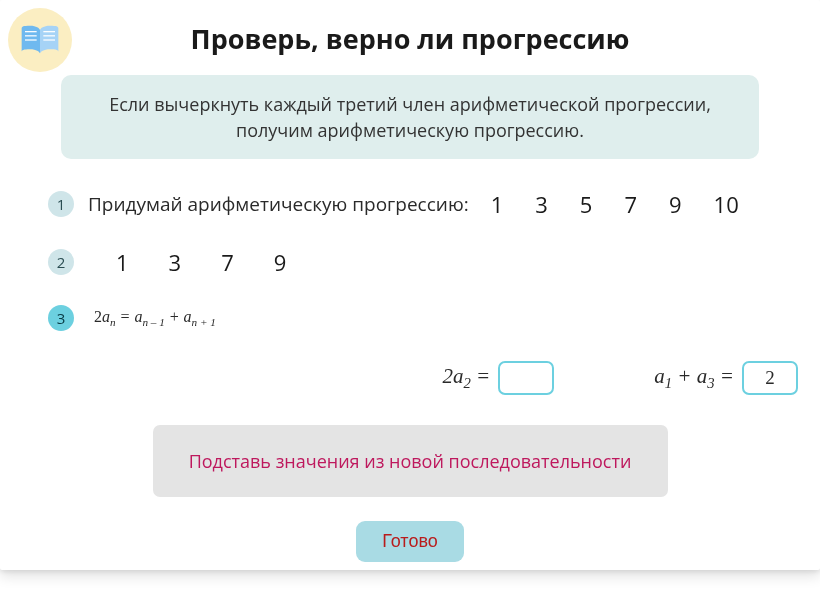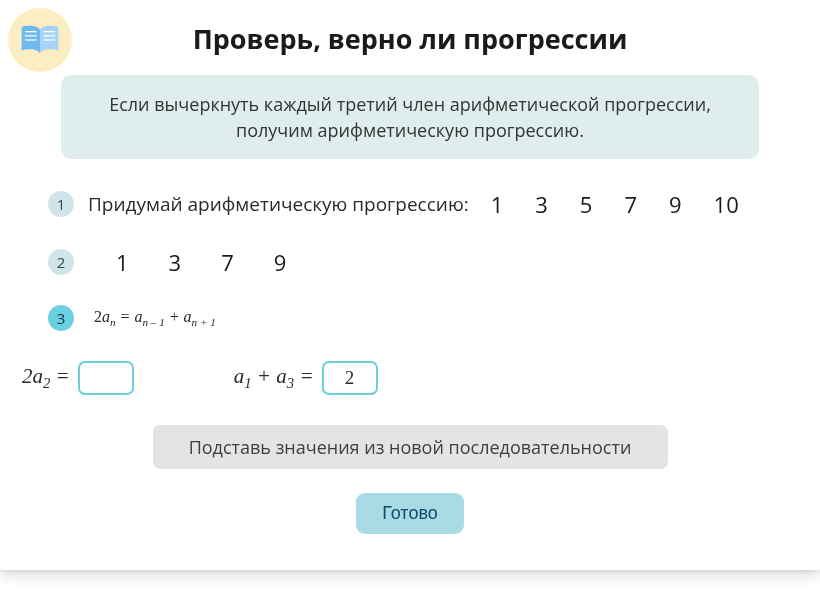--- a/index.html
+++ b/index.html
@@ -68,21 +68,21 @@
   .seq { display: flex; gap: 32px; margin-left: 8px; }
   .seq span { font-size: 22px; font-weight: 500; color: #1a1a1a; }
   .seq2 { gap: 40px; margin-left: 28px; }
 
   .formula { font-size: 16px; font-style: italic; font-family: Georgia, 'Times New Roman', serif; color: #2a2a2a; margin-left: 6px; }
   .formula .up { font-style: normal; }
   sub { font-size: 0.7em; font-style: italic; vertical-align: sub; }
 
   .inputs-row {
     display: flex;
-    justify-content: flex-start;
+    justify-content: flex-end;
     gap: 100px;
     margin-top: 30px;
     align-items: center;
   }
   .exp-group { display: flex; align-items: center; gap: 8px; }
   .exp-label { font-size: 21px; font-style: italic; font-family: Georgia, 'Times New Roman', serif; }
   .inp {
     width: 56px; height: 34px;
     border: 2px solid #6cd0e0;
     border-radius: 7px;
@@ -91,32 +91,32 @@
     color: #2a2a2a;
     background: #fff;
     outline: none;
     font-family: Georgia, serif;
   }
 
   .hint {
     margin: 30px auto 0 auto;
     width: 515px;
     background: #e4e4e4;
-    color: #404040;
+    color: #be185d;
     text-align: center;
-    padding: 10px 0;
+    padding: 24px 0;
     border-radius: 7px;
     font-size: 18px;
   }
 
   .done-btn {
     display: block;
     margin: 24px auto 0 auto;
     background: #a9dbe4;
-    color: #0c4a6e;
+    color: #b91c1c;
     border: none;
     padding: 10px 26px;
     border-radius: 9px;
     font-size: 18px;
     font-weight: 500;
     cursor: pointer;
   }
 </style>
 </head>
 <body>
@@ -129,21 +129,21 @@
       <path d="M46 4 C46 2 44 1 36 1 C28 1 25 4 24 6 L24 34 C25 32 28 29 36 29 C44 29 46 30 46 32 Z" fill="#a6d3f6"></path>
       <line x1="6" y1="8" x2="20" y2="8" stroke="#fff" stroke-width="1.5"></line>
       <line x1="6" y1="13" x2="20" y2="13" stroke="#fff" stroke-width="1.5"></line>
       <line x1="6" y1="18" x2="20" y2="18" stroke="#fff" stroke-width="1.5"></line>
       <line x1="28" y1="8" x2="42" y2="8" stroke="#fff" stroke-width="1.5"></line>
       <line x1="28" y1="13" x2="42" y2="13" stroke="#fff" stroke-width="1.5"></line>
       <line x1="28" y1="18" x2="42" y2="18" stroke="#fff" stroke-width="1.5"></line>
     </svg>
   </div>
 
-  <h1 class="title">Проверь, верно ли прогрессии</h1>
+  <h1 class="title">Проверь, верно ли прогрессию</h1>
 
   <div class="statement">Если вычеркнуть каждый третий член арифметической прогрессии, получим арифметическую прогрессию.</div>
 
   <div class="steps">
 
     <div class="step">
       <div class="num">1</div>
       <div class="step-text">Придумай арифметическую прогрессию:</div>
       <div class="seq">
         <span>1</span>

